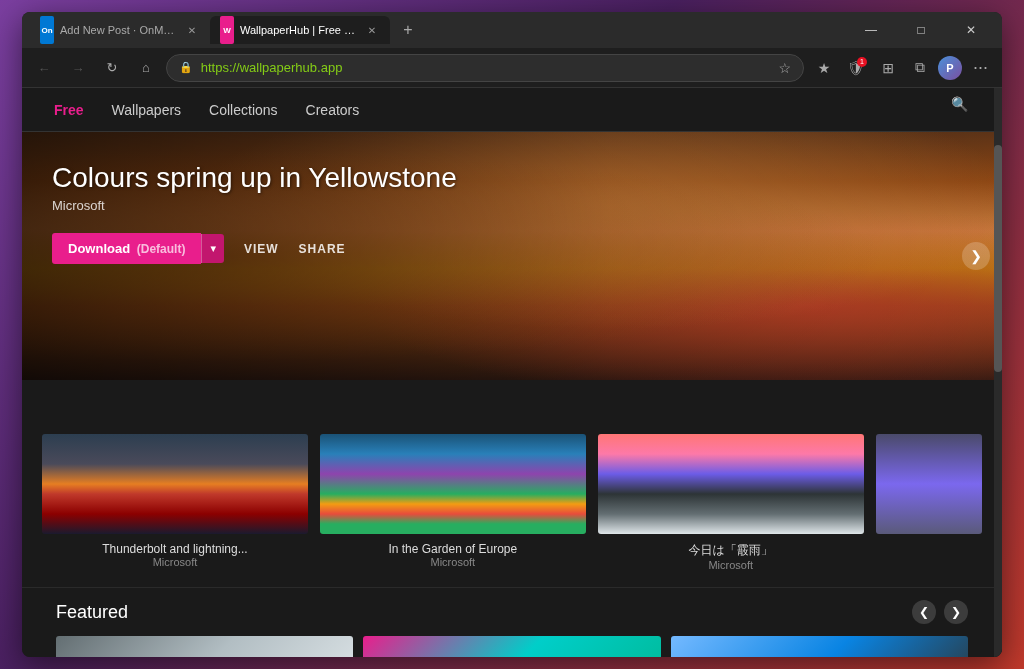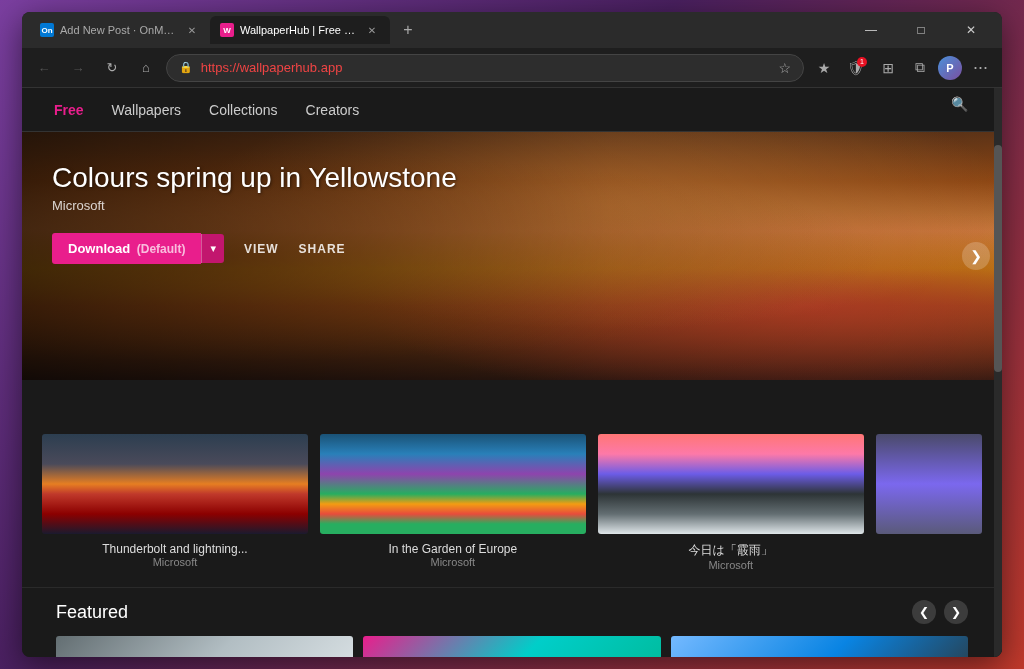--- a/index.html
+++ b/index.html
@@ -59,21 +59,21 @@
       text-overflow: ellipsis;
     }
 
     .tab.active {
       background: #1e1e1e;
       color: #fff;
     }
 
     .tab-favicon {
       width: 14px;
-      height: 14px;
+      height: 28px;
       border-radius: 2px;
       flex-shrink: 0;
       display: flex;
       align-items: center;
       justify-content: center;
       font-size: 10px;
       text-align: center;
     }
 
     .tab-favicon.msft {
@@ -171,21 +171,21 @@
       gap: 8px;
       cursor: text;
     }
 
     .url-bar-lock {
       color: #aaa;
       font-size: 11px;
     }
 
     .url-bar-text {
-      color: #ef4444;
+      color: #84cc16;
       font-size: 13px;
       flex: 1;
     }
 
     .url-bar-star {
       color: #aaa;
       font-size: 14px;
     }
 
     .toolbar-icons {

